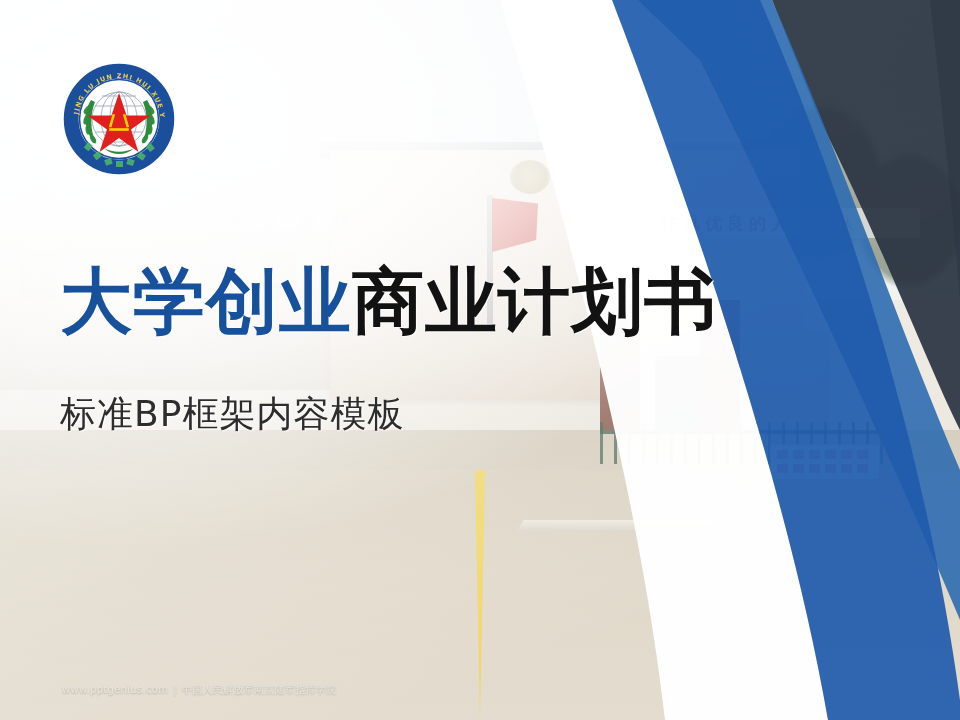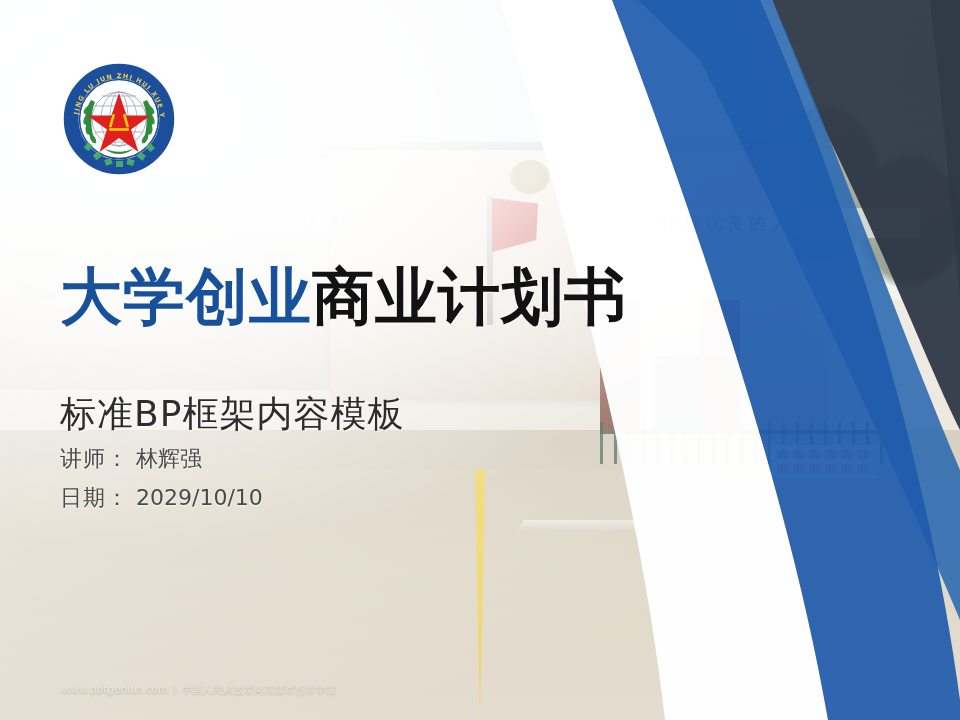--- a/index.html
+++ b/index.html
@@ -144,21 +144,21 @@
   
   .swoosh{position:absolute;inset:0;pointer-events:none;}
   .swoosh svg{position:absolute;inset:0;}
 
   
   .logo{position:absolute;left:60px;top:60px;width:118px;height:118px;}
 
   
   .title{
     position:absolute;left:60px;top:264px;white-space:nowrap;
-    font-size:62px;font-weight:bold;letter-spacing:1px;line-height:1.05;
+    font-size:72px;font-weight:bold;letter-spacing:1px;line-height:1.05;
     font-family:"DejaVu Sans","Liberation Sans",sans-serif;
   }
   .title .t-blue{color:#17509B;text-shadow:1px 1px 0 rgba(255,255,255,.85),-1px -1px 0 rgba(255,255,255,.6);}
   .title .t-dark{color:#121212;text-shadow:1px 1px 0 rgba(255,255,255,.85),-1px -1px 0 rgba(255,255,255,.6);}
   .subtitle{
     position:absolute;left:60px;top:350px;white-space:nowrap;
     font-size:36px;color:#2d2d2d;letter-spacing:1px;
     font-family:"DejaVu Sans","Liberation Sans",sans-serif;
     text-shadow:1px 1px 2px rgba(255,255,255,.85);
     margin-top:40px;
@@ -311,28 +311,18 @@
       </g>
     </svg>
   </div>
 
   <div class="title">
     <span class="t-blue">大学创业</span><span class="t-dark">商业计划书</span>
   </div>
 
   <div class="subtitle">标准BP框架内容模板</div>
 
-  <div class="meta">
-    <div>
-      <span class="lbl">讲师：</span>
-      <span>林辉强</span>
-    </div>
-    <div>
-      <span class="lbl">日期：</span>
-      <span>2029/10/10</span>
-    </div>
-  </div>
 
   <div class="footer">
     <span>www.pptgenius.com</span><span class="sep">|</span><span>中国人民解放军南京陆军指挥学院</span>
   </div>
 
 </div>
 
 </body></html>

